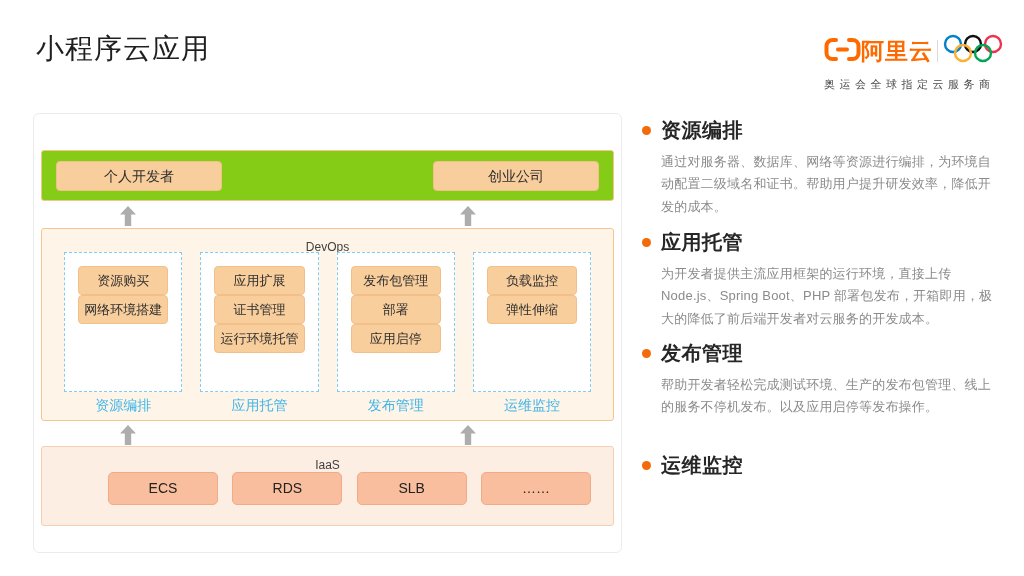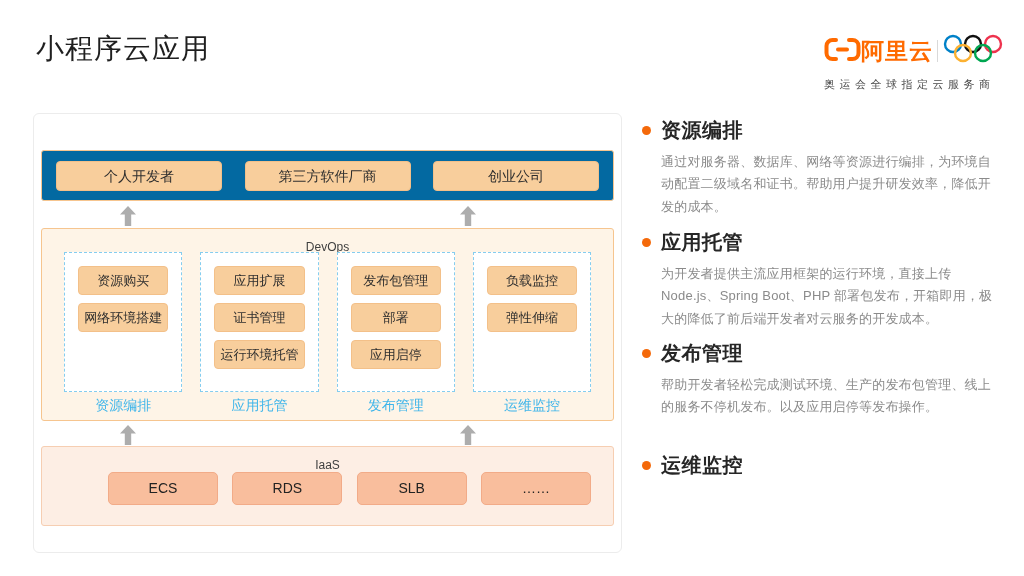--- a/index.html
+++ b/index.html
@@ -22,37 +22,37 @@
     white-space:nowrap; text-align:justify;
   }
   
   .panel {
     position:absolute; left:33px; top:113px; width:589px; height:440px;
     background:#ffffff; border:1px solid #ececec; border-radius:6px;
   }
   .layer { position:absolute; left:7px; right:7px; border-radius:3px; }
   .layer-label { text-align:center; font-size:12px; color:#3f3f3f; padding-top:11px; }
   .layer-users {
-    top:36px; height:51px; background:#0369a1; border:1px solid #f6c58f;
+    top:36px; height:51px; background:#84cc16; border:1px solid #f6c58f;
     display:flex; align-items:center; justify-content:space-between; padding:0 14px;
   }
   .obox {
     background:#f8ce9c; border:1px solid #f3c089; border-radius:4px;
     height:30px; line-height:28px; text-align:center;
     font-size:14px; color:#2e2e2e;
   }
   .layer-users .obox { flex:0 0 166px; }
   .layer-devops { top:114px; height:193px; background:#fef4e7; border:1px solid #f6c58f; }
   .devops-cols {
     position:absolute; top:23px; left:22px; right:22px; height:140px;
     display:flex; gap:18px;
   }
   .dcol {
     flex:1; background:#ffffff; border:1px dashed #85cdef;
-    display:flex; flex-direction:column; align-items:center; gap:8px; padding-top:13px;
+    display:flex; flex-direction:column; align-items:center; gap:0; padding-top:13px;
   }
   .dcol .obox { width:calc(100% - 26px); font-size:13px; height:29px; line-height:27px; }
   .devops-col-labels {
     position:absolute; top:168px; left:22px; right:22px; display:flex; gap:18px;
   }
   .devops-col-labels .clabel {
     flex:1; text-align:center; color:#3fb5ea; font-size:14px; font-weight:500;
   }
   .layer-iaas { top:332px; height:80px; background:#fdeee4; border:1px solid #f6ceb2; }
   .iaas-boxes {
@@ -108,21 +108,20 @@
       </svg>
     </span>
   </div>
   <div class="brand-tagline">奥运会全球指定云服务商</div>
 </div>
 
 <div class="panel">
 
   <div class="layer layer-users">
     <div class="obox">个人开发者</div>
-    <div class="obox">第三方软件厂商</div>
     <div class="obox">创业公司</div>
   </div>
 
   <svg class="up-arrow arrow-row1-left" viewBox="0 0 16 20">
       <polygon points="8,0 16,8.5 11.2,8.5 11.2,20 4.8,20 4.8,8.5 0,8.5" fill="#ADADAD"></polygon>
     </svg>
   <svg class="up-arrow arrow-row1-right" viewBox="0 0 16 20">
       <polygon points="8,0 16,8.5 11.2,8.5 11.2,20 4.8,20 4.8,8.5 0,8.5" fill="#ADADAD"></polygon>
     </svg>
 

